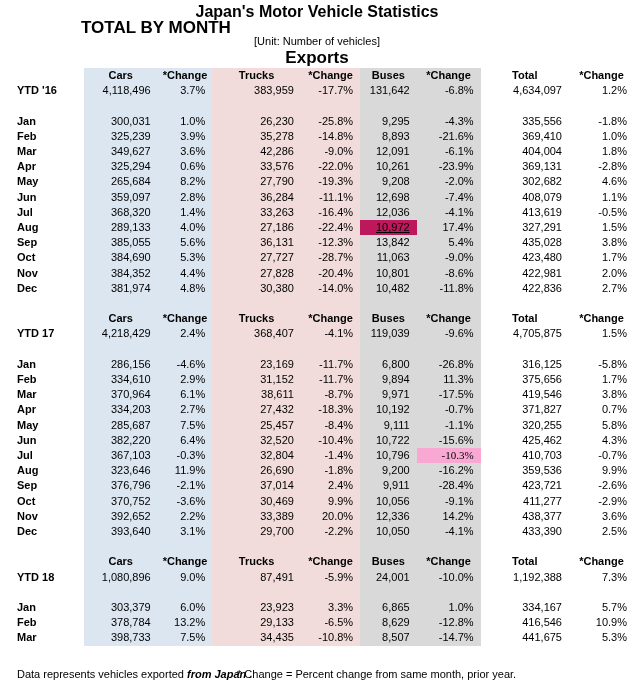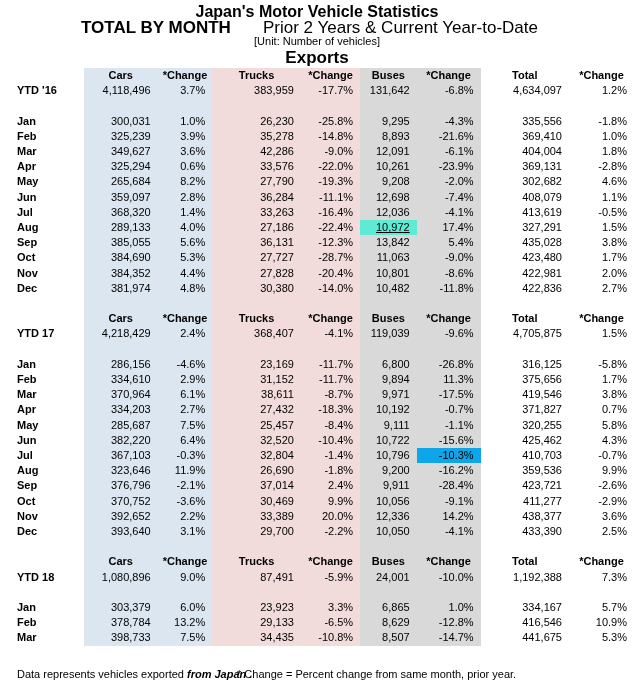--- a/index.html
+++ b/index.html
@@ -44,21 +44,20 @@
 </style>
 </head>
 <body>
 
 <div class="page">
 
   <div class="title">Japan's Motor Vehicle Statistics</div>
 
   <div class="subhead">
     <span class="sub-left">TOTAL BY MONTH</span>
-    <span class="sub-right">Prior 2 Years &amp; Current Year-to-Date</span>
   </div>
 
   <div class="unit">[Unit: Number of vehicles]</div>
 
   <div class="exports">Exports</div>
 
   <table class="stats">
     <colgroup>
       <col style="width:75px">
         <col style="width:75px">
@@ -180,21 +179,21 @@
           <td style="background: rgb(217, 217, 217);">-4.1%</td>
           <td>413,619</td>
           <td>-0.5%</td>
         </tr>
         <tr>
           <td class="lbl">Aug</td>
           <td style="background: rgb(220, 230, 241);">289,133</td>
           <td style="background: rgb(220, 230, 241);">4.0%</td>
           <td style="background: rgb(242, 220, 219);">27,186</td>
           <td style="background: rgb(242, 220, 219);">-22.4%</td>
-          <td style="background: #5eead4; text-decoration: underline;">10,972</td>
+          <td style="background: #be185d; text-decoration: underline;">10,972</td>
           <td style="background: rgb(217, 217, 217);">17.4%</td>
           <td>327,291</td>
           <td>1.5%</td>
         </tr>
         <tr>
           <td class="lbl">Sep</td>
           <td style="background: rgb(220, 230, 241);">385,055</td>
           <td style="background: rgb(220, 230, 241);">5.6%</td>
           <td style="background: rgb(242, 220, 219);">36,131</td>
           <td style="background: rgb(242, 220, 219);">-12.3%</td>
@@ -346,21 +345,21 @@
           <td>425,462</td>
           <td>4.3%</td>
         </tr>
         <tr>
           <td class="lbl">Jul</td>
           <td style="background: rgb(220, 230, 241);">367,103</td>
           <td style="background: rgb(220, 230, 241);">-0.3%</td>
           <td style="background: rgb(242, 220, 219);">32,804</td>
           <td style="background: rgb(242, 220, 219);">-1.4%</td>
           <td style="background: rgb(217, 217, 217);">10,796</td>
-          <td style="background: #0ea5e9;">-10.3%</td>
+          <td style="background: #f9a8d4; font-family: Liberation Serif, serif;">-10.3%</td>
           <td>410,703</td>
           <td>-0.7%</td>
         </tr>
         <tr>
           <td class="lbl">Aug</td>
           <td style="background: rgb(220, 230, 241);">323,646</td>
           <td style="background: rgb(220, 230, 241);">11.9%</td>
           <td style="background: rgb(242, 220, 219);">26,690</td>
           <td style="background: rgb(242, 220, 219);">-1.8%</td>
           <td style="background: rgb(217, 217, 217);">9,200</td>

